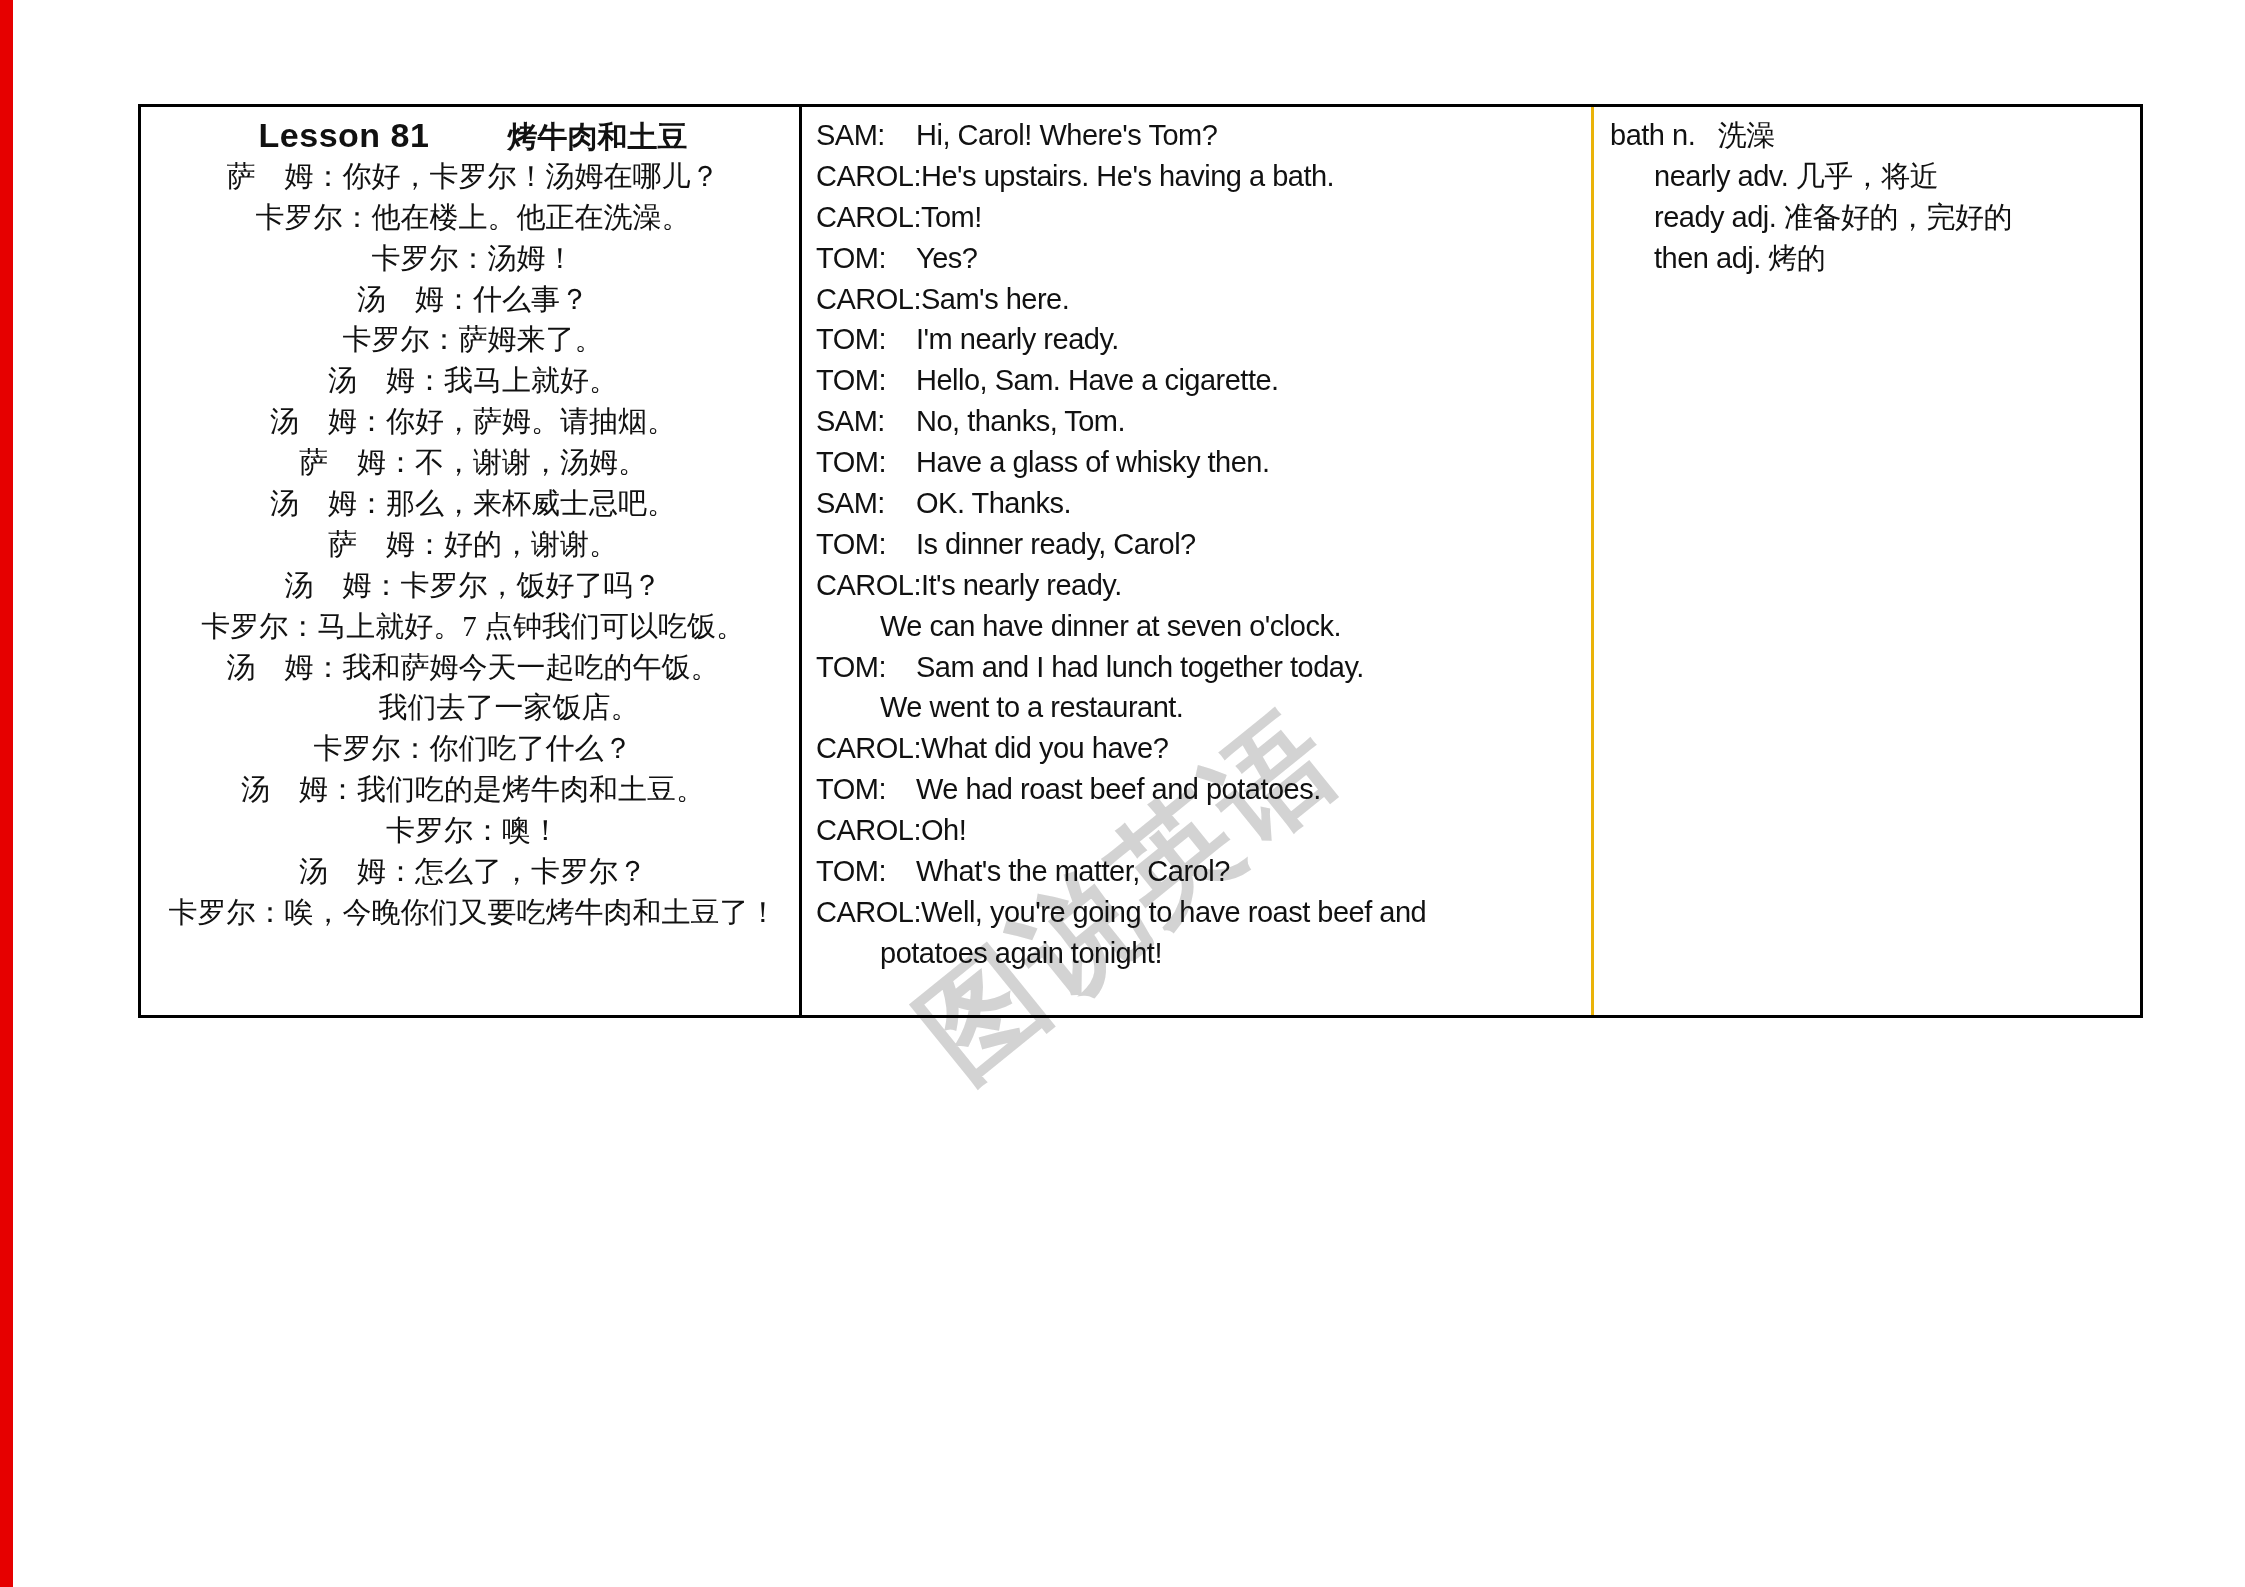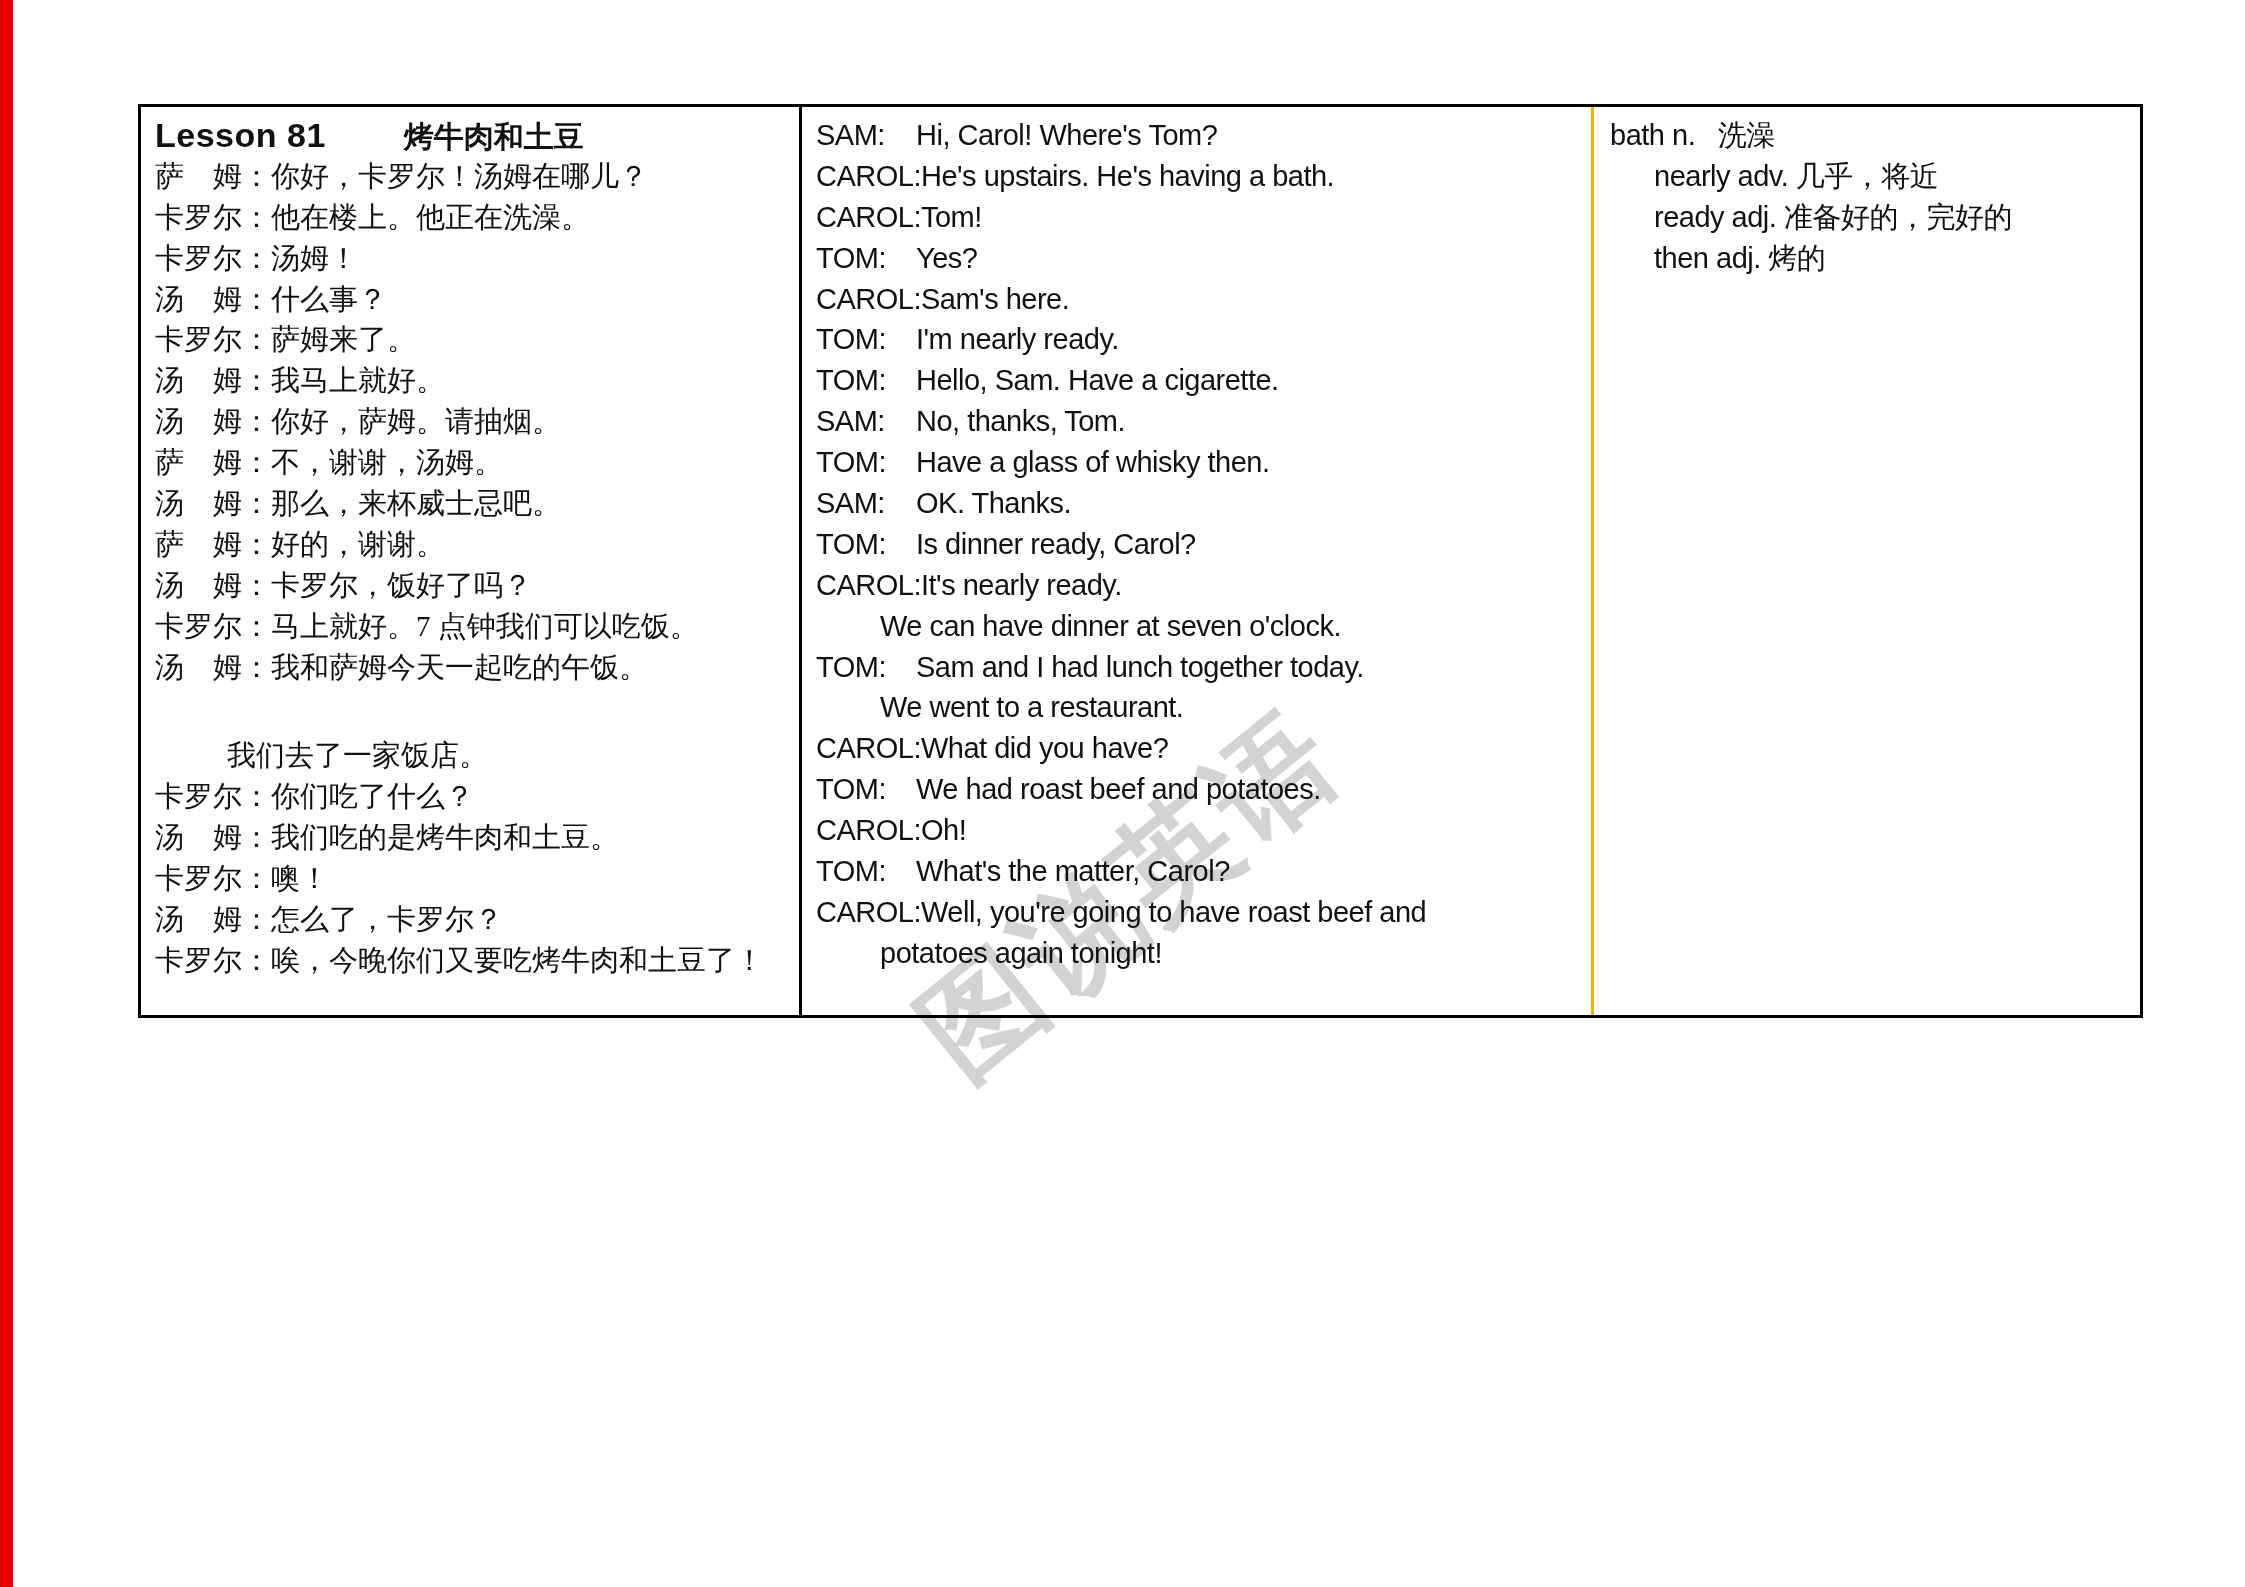--- a/index.html
+++ b/index.html
@@ -22,22 +22,22 @@
   .lesson-table{
     position:absolute;left:138px;top:104px;width:2005px;height:914px;z-index:1;
     border:3px solid #000;box-sizing:border-box;display:flex;background:transparent;
   }
   .col{box-sizing:border-box;overflow:hidden;}
   .col-cn{flex:0 0 658px;padding:8px 8px 0 14px;}
   .col-en{flex:0 0 792px;border-left:3px solid #000;padding:8px 8px 0 14px;}
   .col-vocab{flex:1 1 auto;border-left:3px solid #eab308;padding:8px 8px 0 16px;}
   .row{height:40.9px;line-height:40.9px;white-space:pre;}
   
-  .cn-row{font-size:29px;font-family:"Liberation Serif","DejaVu Serif",serif;}
-  .cn-row.indent{padding-left:72px;margin-top:48px;}
+  .cn-row{font-size:29px;font-family:"Liberation Serif","DejaVu Serif",serif;text-align:center;}
+  .cn-row.indent{padding-left:72px;}
   .cn-head{font-family:"Liberation Sans","DejaVu Sans",sans-serif;}
   .cn-head .lesson{font-size:34px;font-weight:bold;letter-spacing:0.5px;}
   .cn-head .cntitle{font-size:30px;font-weight:bold;margin-left:78px;
     font-family:"Liberation Serif","DejaVu Serif",serif;}
   
   .en-row{font-size:29px;letter-spacing:-0.5px;}
   .en-head{font-size:33px;font-weight:bold;letter-spacing:0;}
   .spk{display:inline-block;min-width:100px;}
   .en-row.cont{padding-left:64px;}
   

